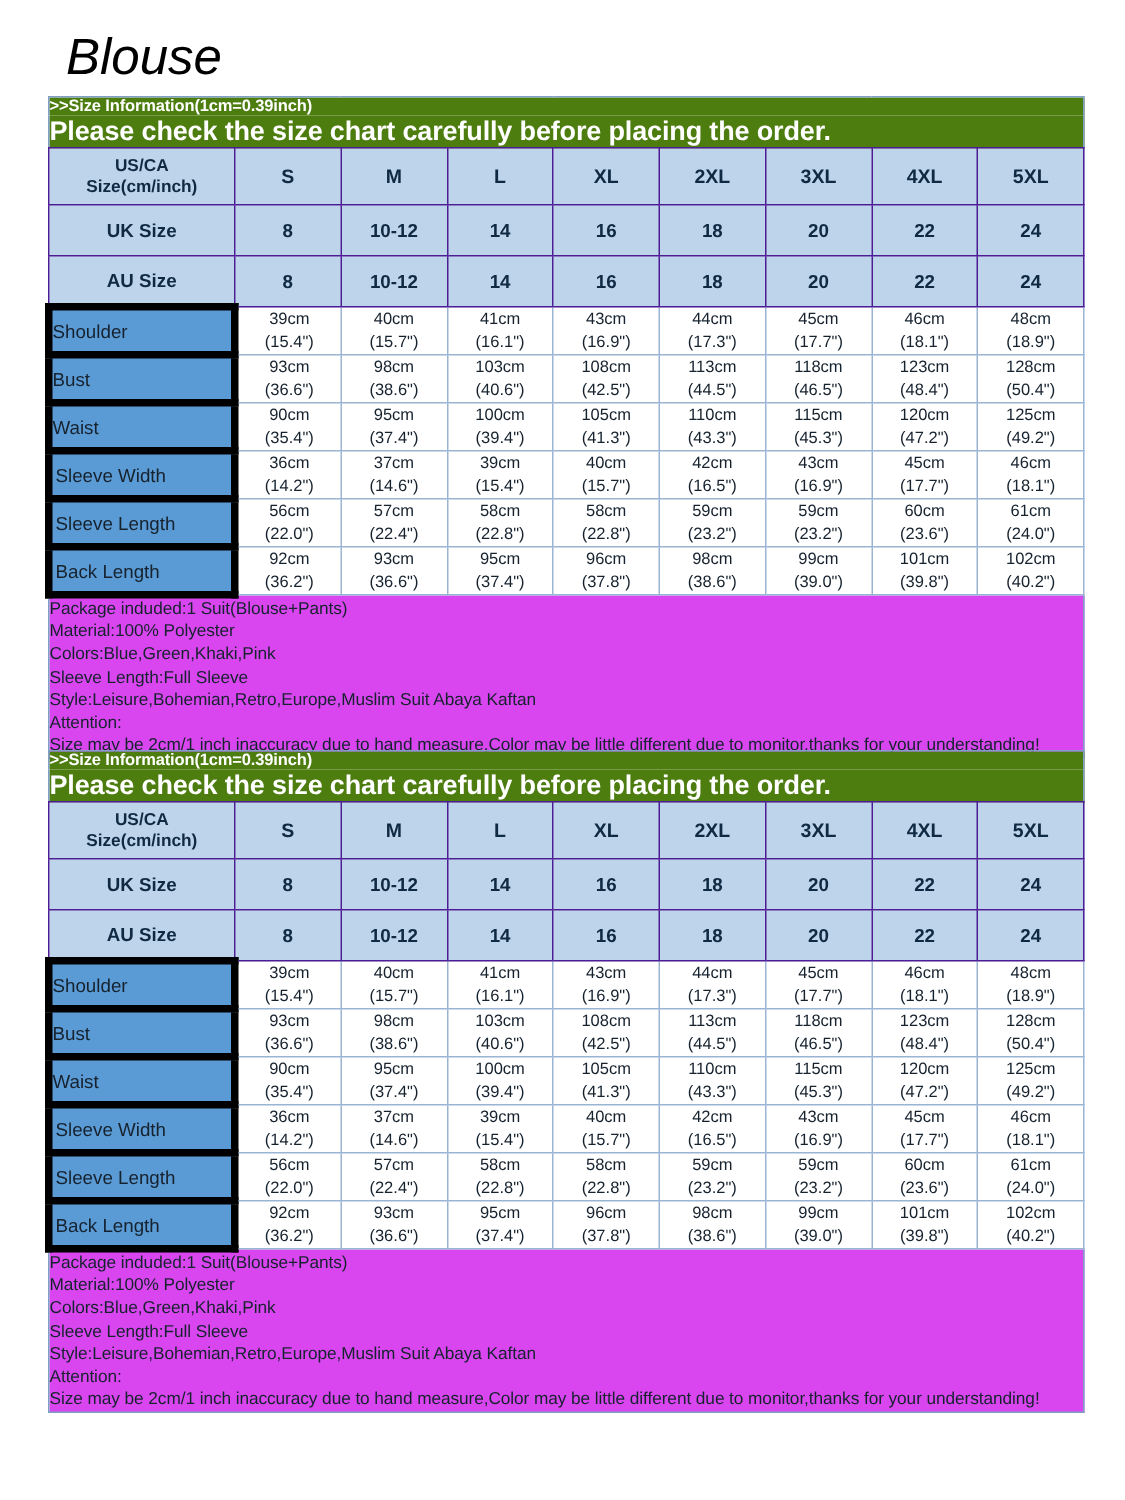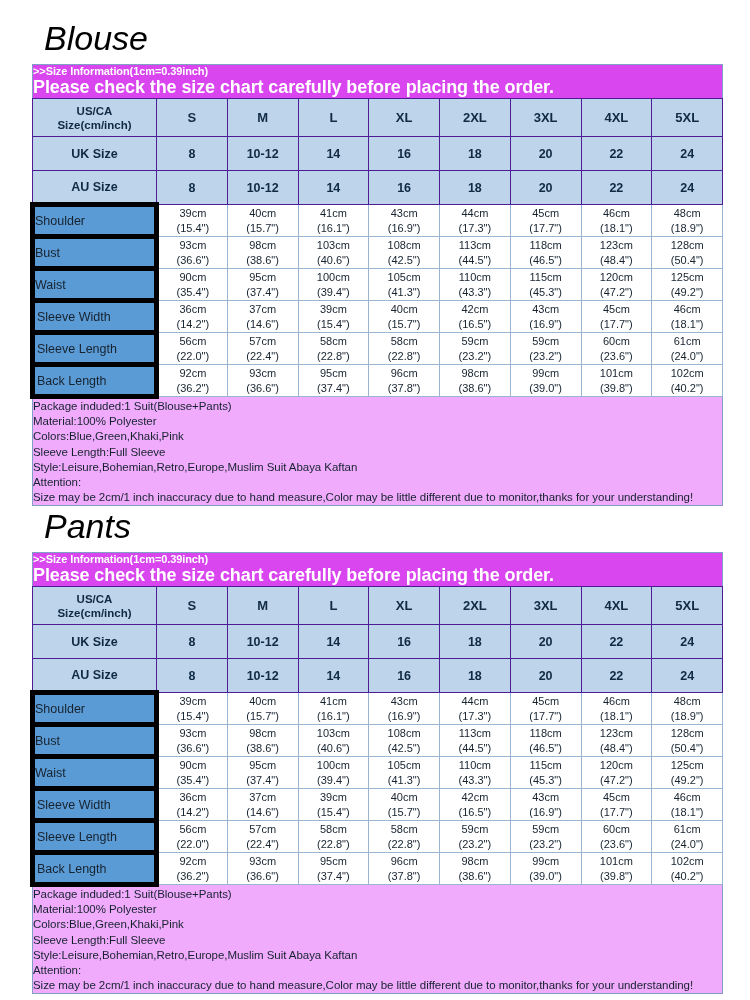--- a/index.html
+++ b/index.html
@@ -36,21 +36,21 @@
     width: 690px;
     margin-left: 30px;
     border-collapse: collapse;
     table-layout: fixed;
     border: 1px solid #7f9fc4;
   }
   .chart td, .chart th { padding: 0; }
 
   
   .banner-cell {
-    background: #d946ef;
+    background: #4d7c0f;
     color: #ffffff;
     border: none;
   }
   .banner-line1 {
     font-size: 11px;
     font-weight: bold;
     padding: 3px 0 2px 6px;
     letter-spacing: -0.1px;
   }
   .banner-line2 {
@@ -105,21 +105,21 @@
     font-size: 11px;
     color: #16222e;
     height: 32px;
     line-height: 14.5px;
   }
   .cell .cm { display: block; }
   .cell .inch { display: block; }
 
   
   .notes-cell {
-    background: #f0abfc;
+    background: #d946ef;
     border: 1px solid #7f9fc4;
     padding: 2px 0 3px 4px;
     vertical-align: top;
   }
   .note {
     font-size: 11.5px;
     line-height: 15.2px;
     color: #16222e;
     white-space: nowrap;
     letter-spacing: -0.05px;
@@ -404,21 +404,20 @@
               <div class="note">Sleeve Length:Full Sleeve</div>
               <div class="note">Style:Leisure,Bohemian,Retro,Europe,Muslim Suit Abaya Kaftan</div>
               <div class="note">Attention:</div>
               <div class="note">Size may be 2cm/1 inch inaccuracy due to hand measure,Color may be little different due to monitor,thanks for your understanding!</div>
             </td>
           </tr>
         </tbody>
       </table>
     </div>
   <div class="section section-pants">
-      <div class="title">Pants</div>
       <table class="chart">
         <colgroup>
           <col style="width: 124px;">
           <col style="width: 70.75px;">
           <col style="width: 70.75px;">
           <col style="width: 70.75px;">
           <col style="width: 70.75px;">
           <col style="width: 70.75px;">
           <col style="width: 70.75px;">
           <col style="width: 70.75px;">

